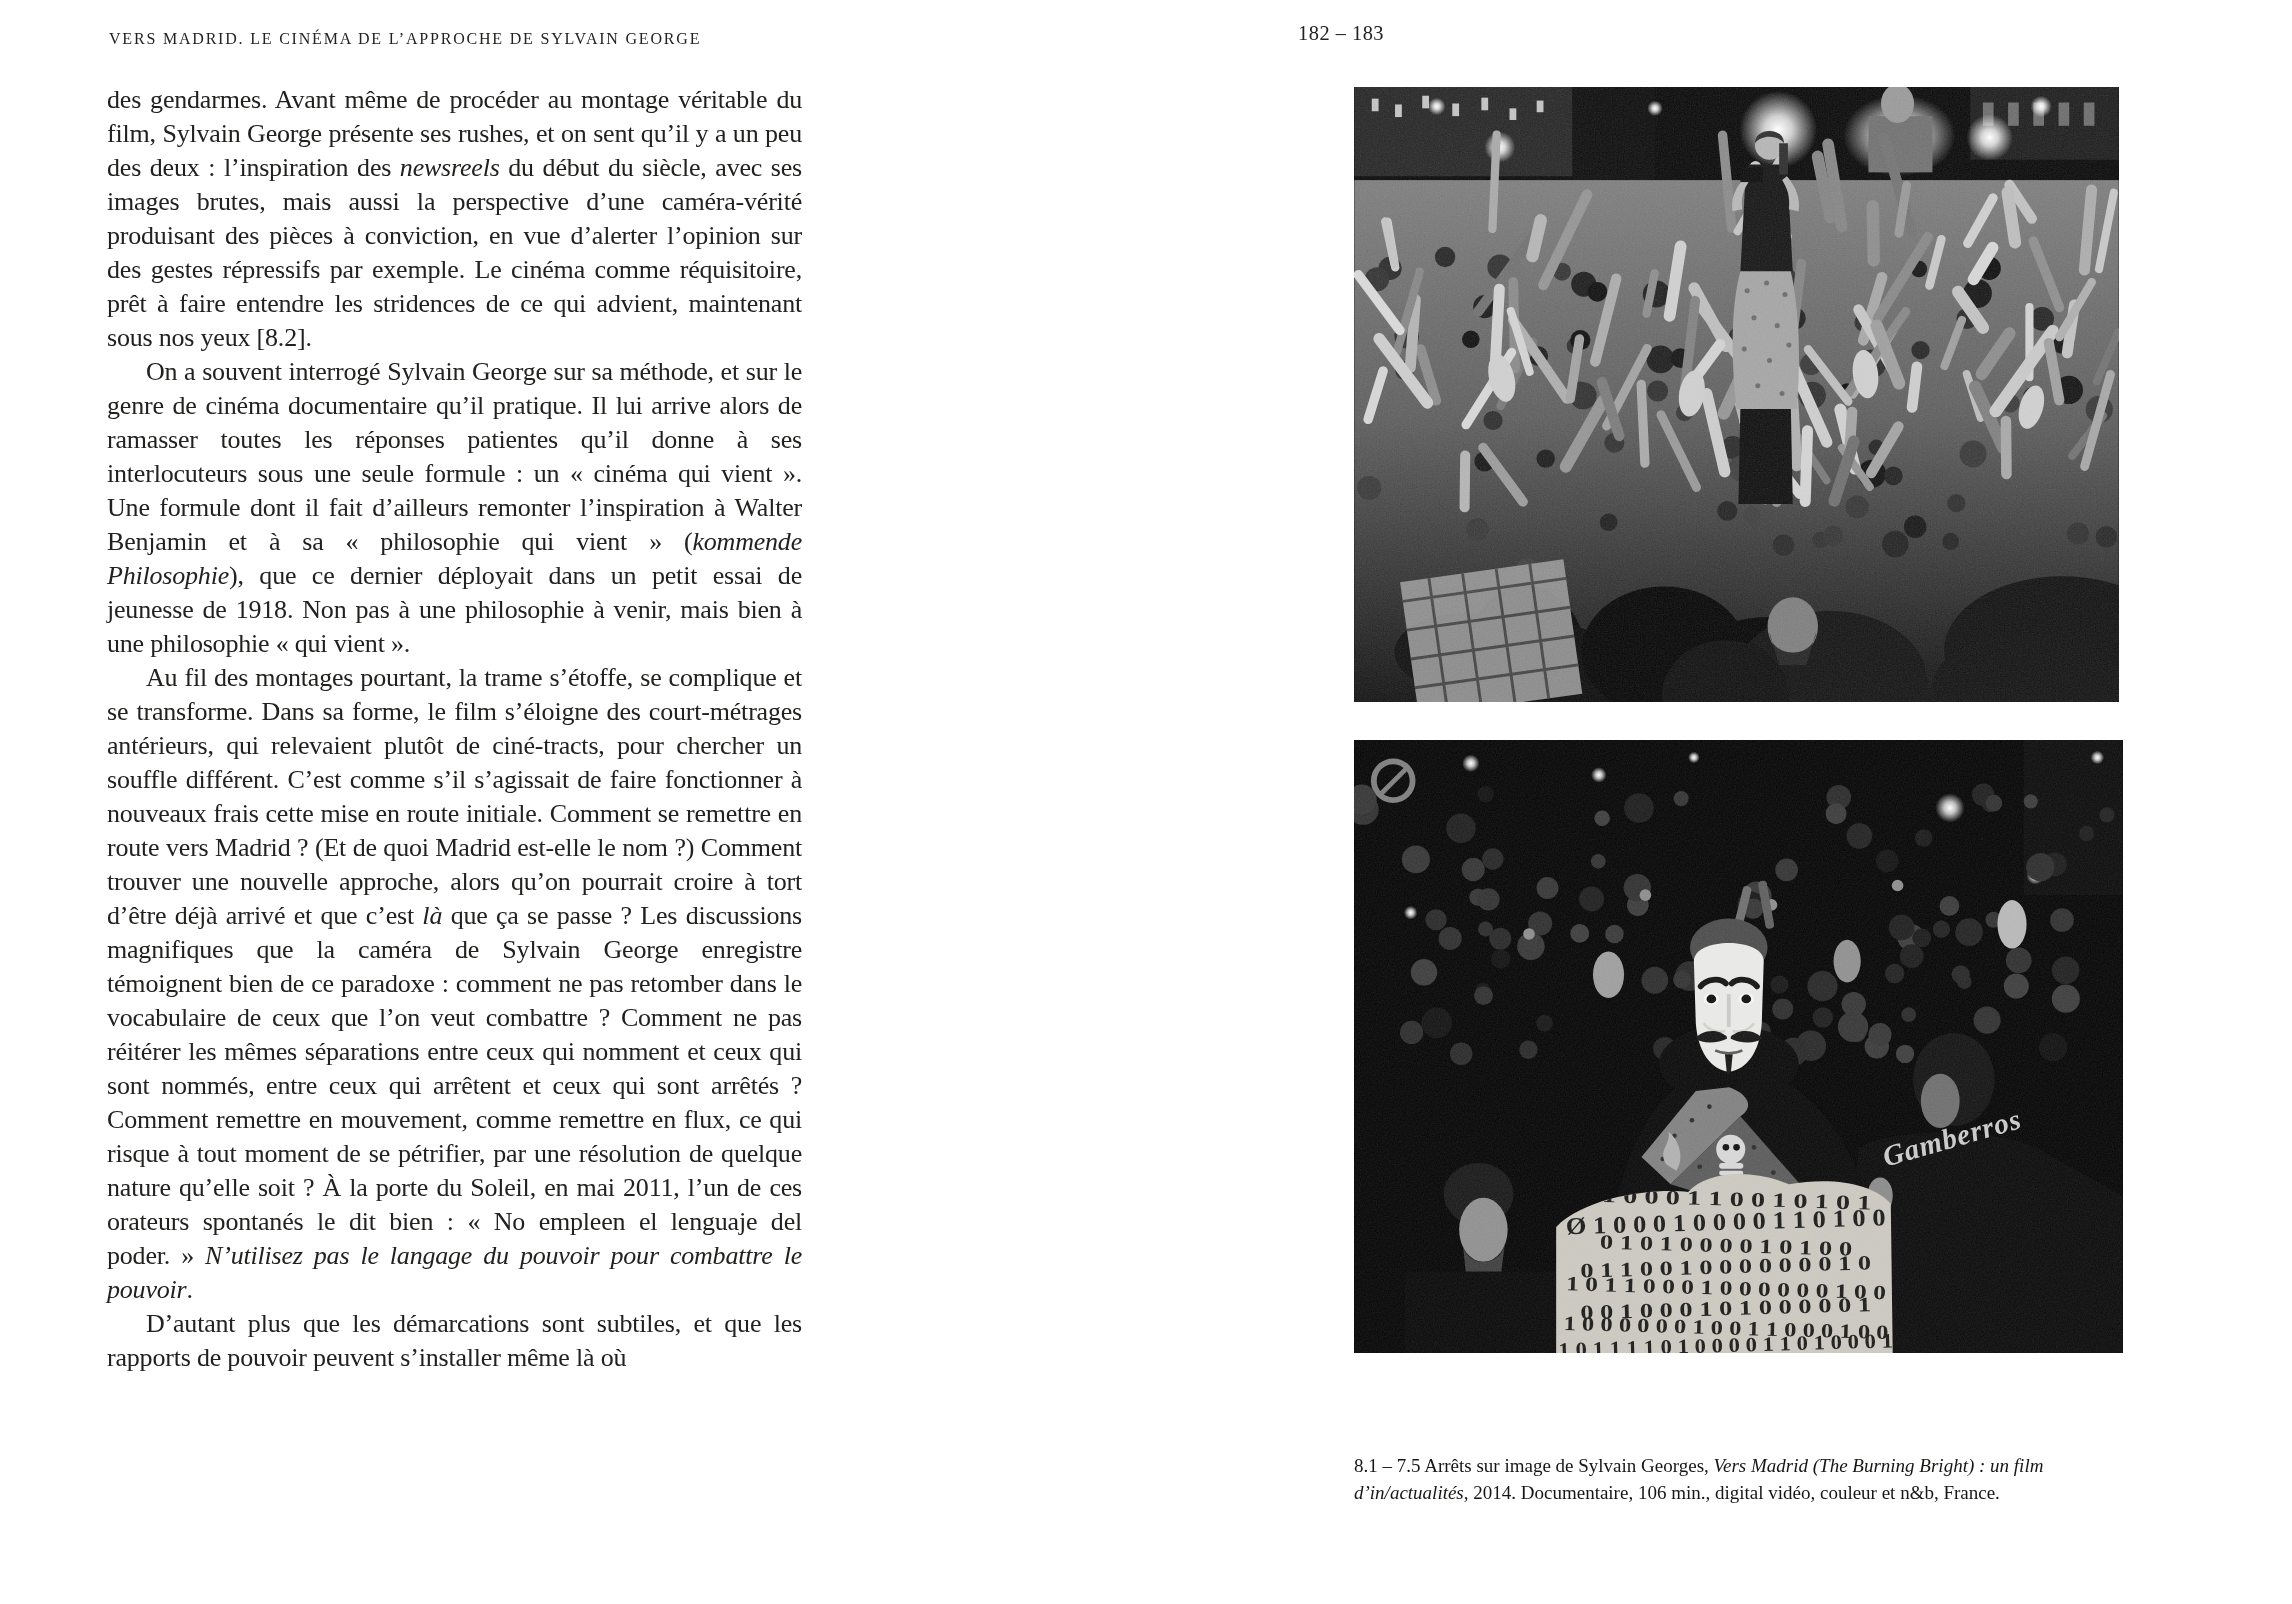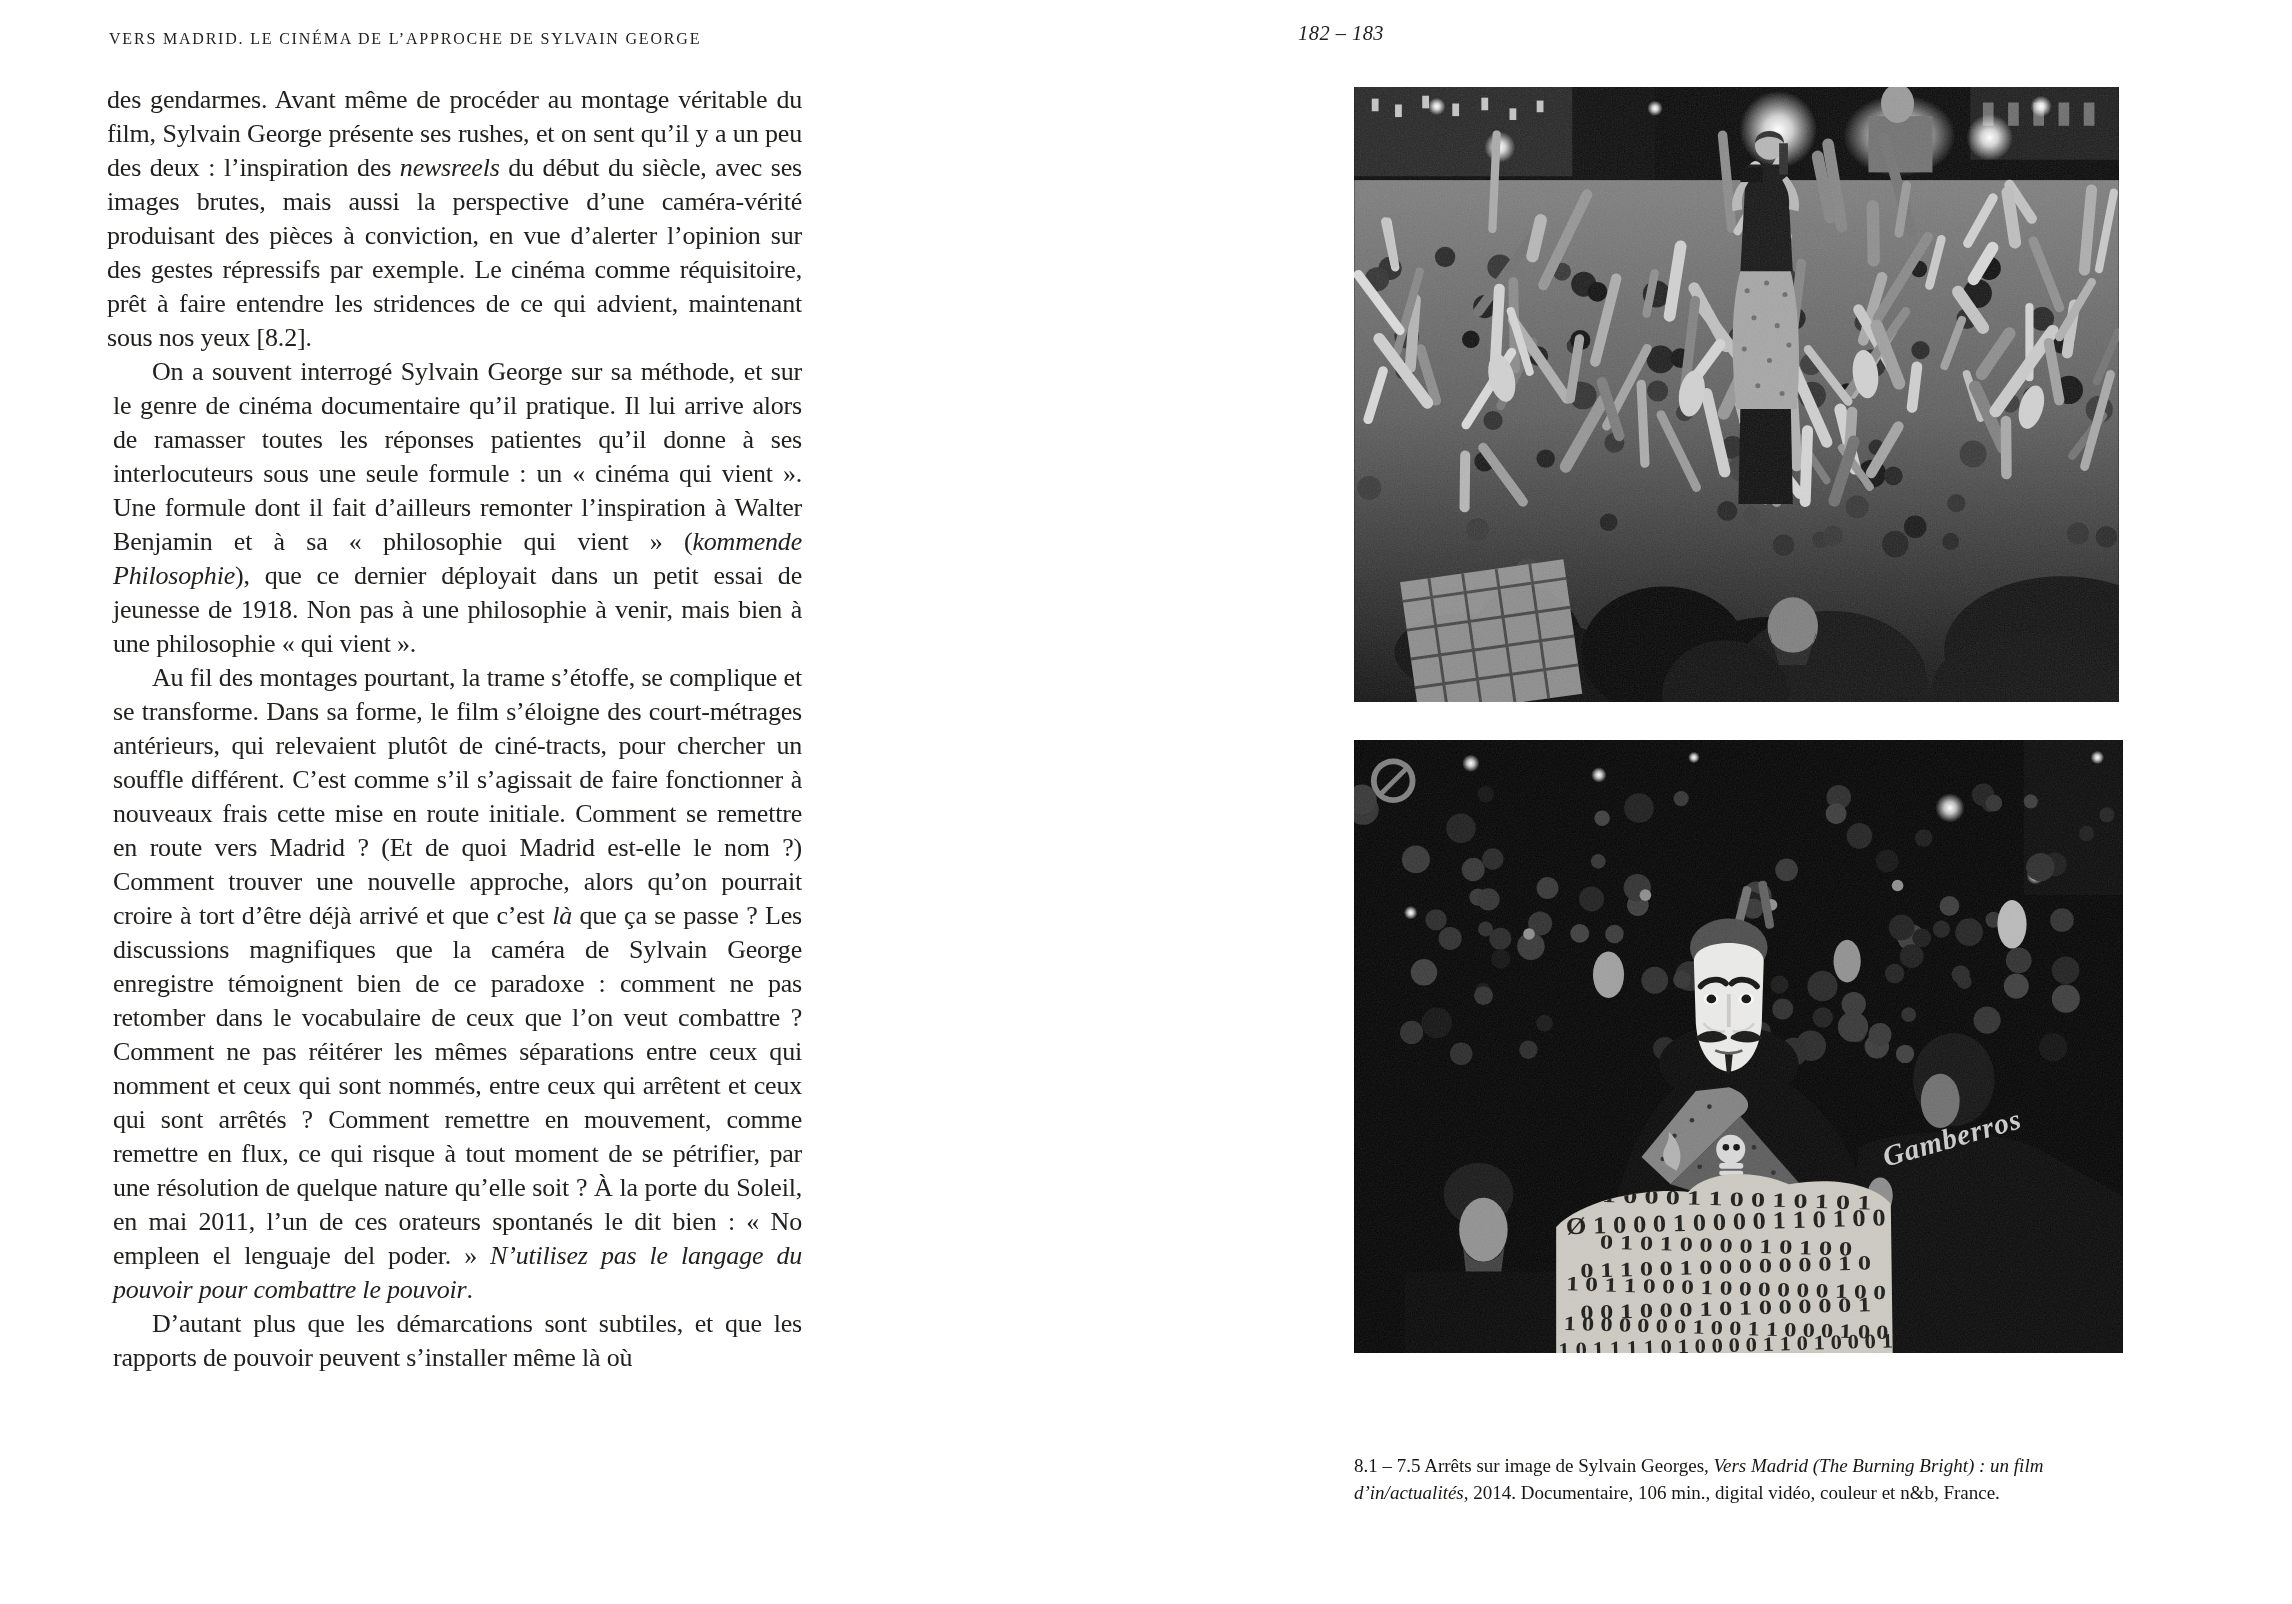--- a/index.html
+++ b/index.html
@@ -7,30 +7,30 @@
   body { font-family:"Liberation Serif", serif; color:var(--ink,#1f1f1e); }
   .page { position:relative; width:2292px; height:1604px; background:#ffffff; overflow:hidden; }
 
   .running-title {
     position:absolute; left:109px; top:30px;
     font-size:16px; letter-spacing:1.8px; color:#222220;
     font-variant:normal;
   }
   .folio {
     position:absolute; left:1298px; top:22px;
-    font-size:20.4px; letter-spacing:0.5px; color:#222220;font-style:italic;
+    font-size:20.4px; letter-spacing:0.5px; color:#222220;
   }
 
   .bodytext {
     position:absolute; left:107px; top:83px; width:695px;
     font-size:26px; line-height:34px; text-align:justify;
     letter-spacing:-0.2px; color:#21211f;
   }
   .bodytext p { margin:0; }
-  .bodytext p.indent { text-indent:39px;margin-left:6px; }
+  .bodytext p.indent { text-indent:39px; }
   em { }
 
   .figure { position:absolute; background:#000; }
   #figure-1 { left:1354px; top:87px;  width:765px; height:615px; }
   #figure-2 { left:1354px; top:740px; width:769px; height:613px; }
   .figure svg { display:block; width:100%; height:100%; }
 
   .caption {
     position:absolute; left:1354px; top:1452px; width:781px;
     font-size:19px; line-height:27px; color:#161614;

